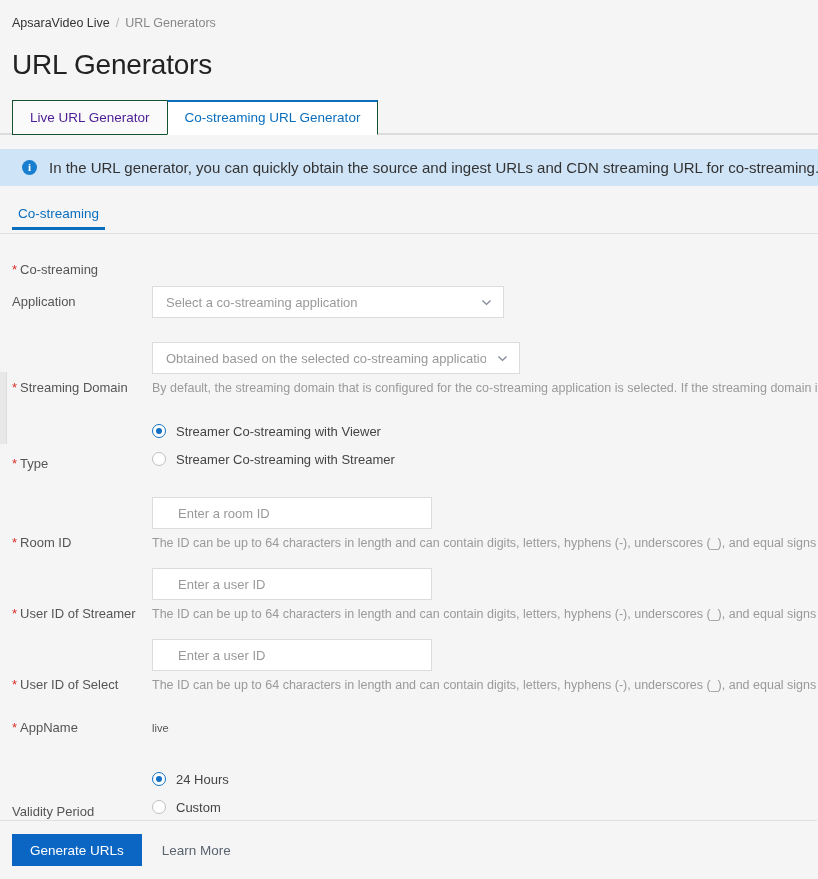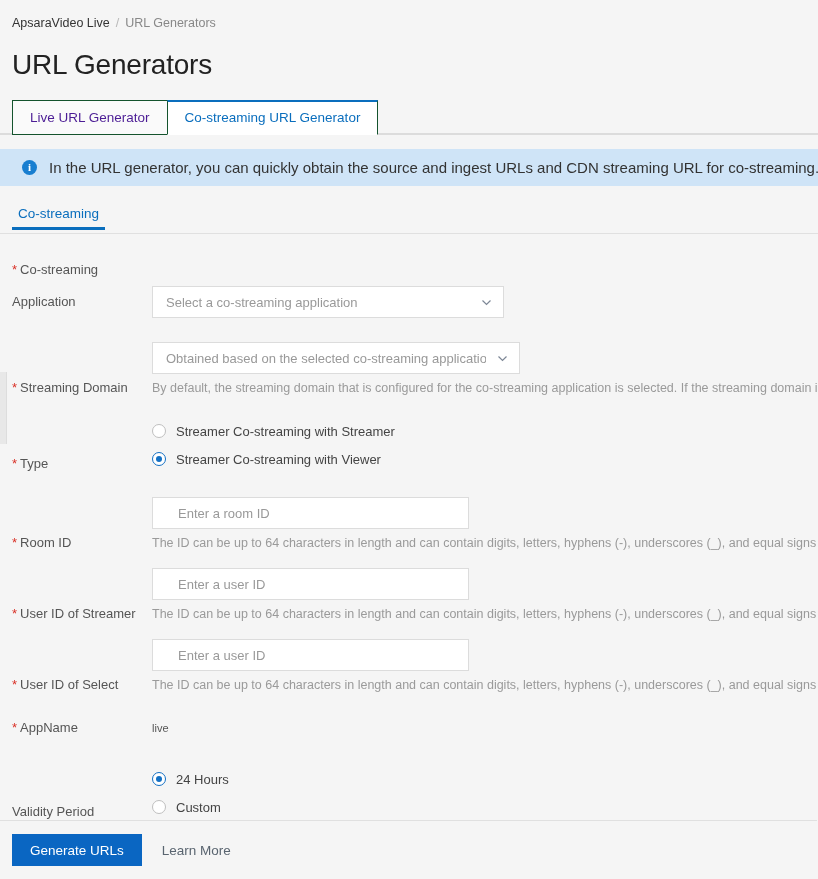--- a/index.html
+++ b/index.html
@@ -183,21 +183,21 @@
     align-items: center;
     padding: 0 10px 0 13px;
     font-size: 13px;
     color: #999999;
     cursor: pointer;
   }
   .select { justify-content: space-between; }
   .select .ph { white-space: nowrap; overflow: hidden; }
   .w352 { width: 352px; }
   .w368 { width: 368px; }
-  .textinput { width: 317px; cursor: text; padding-left: 25px; }
+  .textinput { width: 280px; cursor: text; padding-left: 25px; }
 
   .chev {
     flex: 0 0 auto;
     margin-left: 10px;
     color: #7d8796;
     line-height: 0;
   }
 
   .help {
     font-size: 12.5px;
@@ -358,27 +358,27 @@
     </div>
   </div>
 
   <div class="gap-16"></div>
 
   <div class="row">
     <div class="label">
       <span class="req">*</span><span>Type</span>
     </div>
     <div class="control radio-group">
+      <div class="radio-item checked">
+        <span class="radio-dot"></span>
+        <span class="radio-label">Streamer Co-streaming with Viewer</span>
+      </div>
       <div class="radio-item">
         <span class="radio-dot"></span>
         <span class="radio-label">Streamer Co-streaming with Streamer</span>
-      </div>
-      <div class="radio-item checked">
-        <span class="radio-dot"></span>
-        <span class="radio-label">Streamer Co-streaming with Viewer</span>
       </div>
     </div>
   </div>
 
   <div class="gap-24"></div>
 
   <div class="row">
     <div class="label">
       <span class="req">*</span><span>Room ID</span>
     </div>

